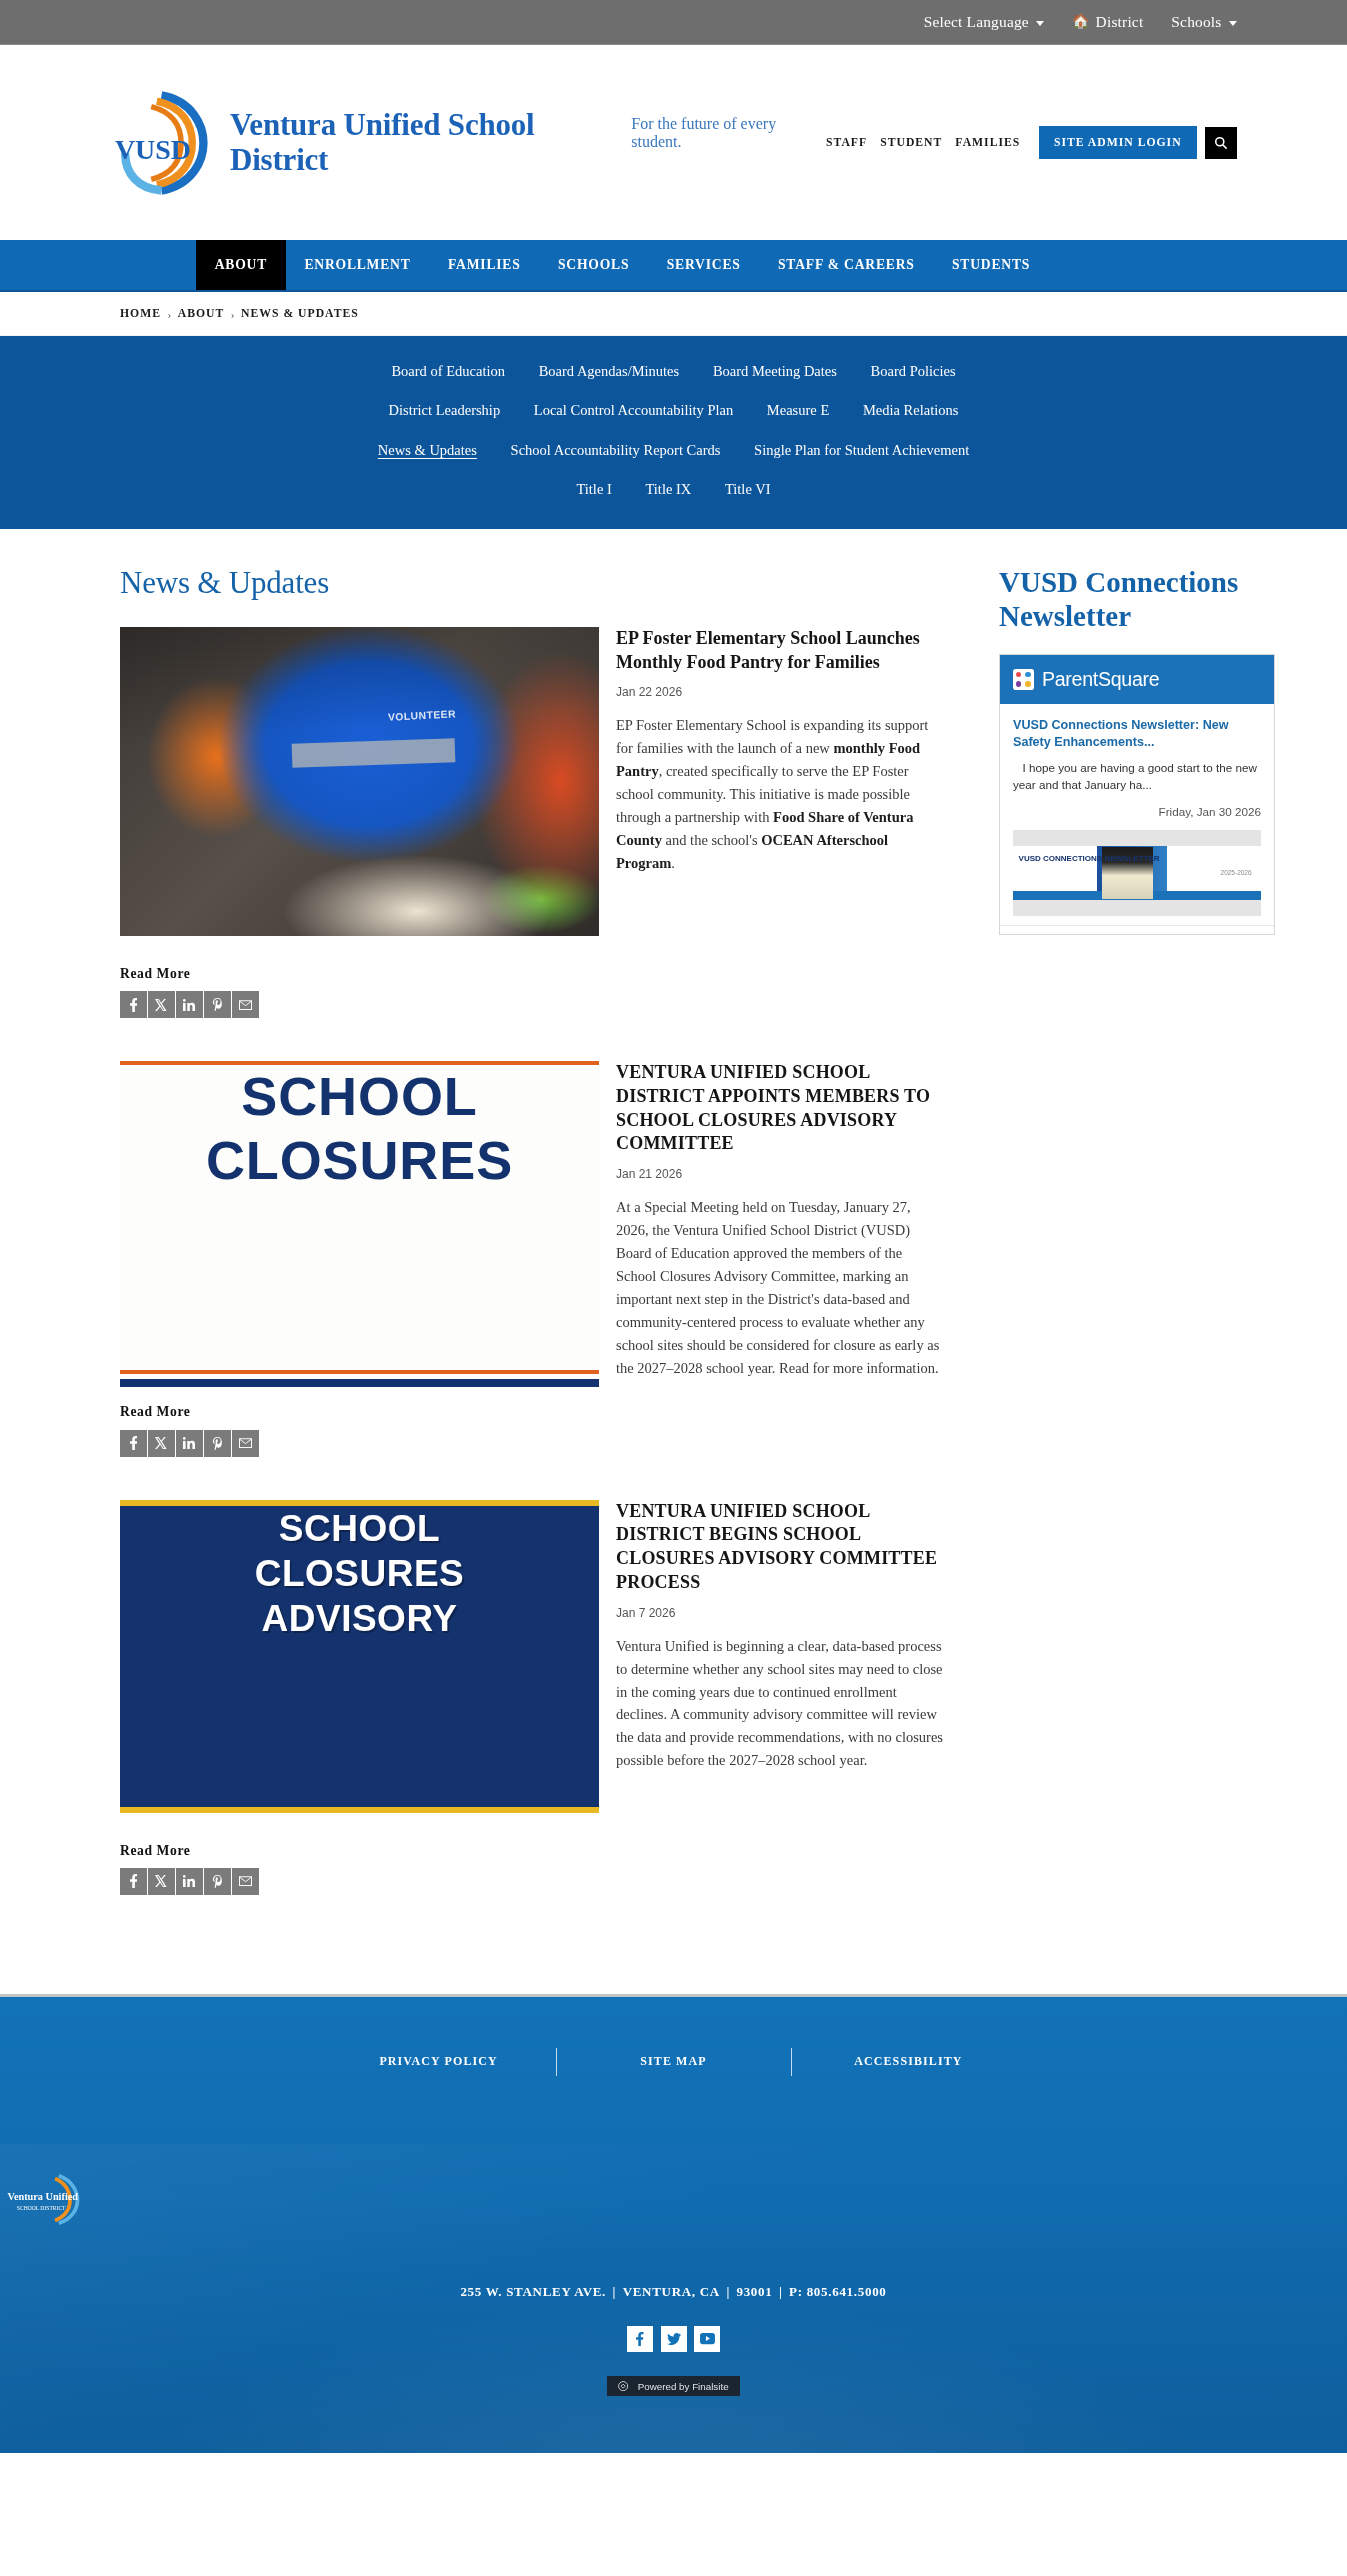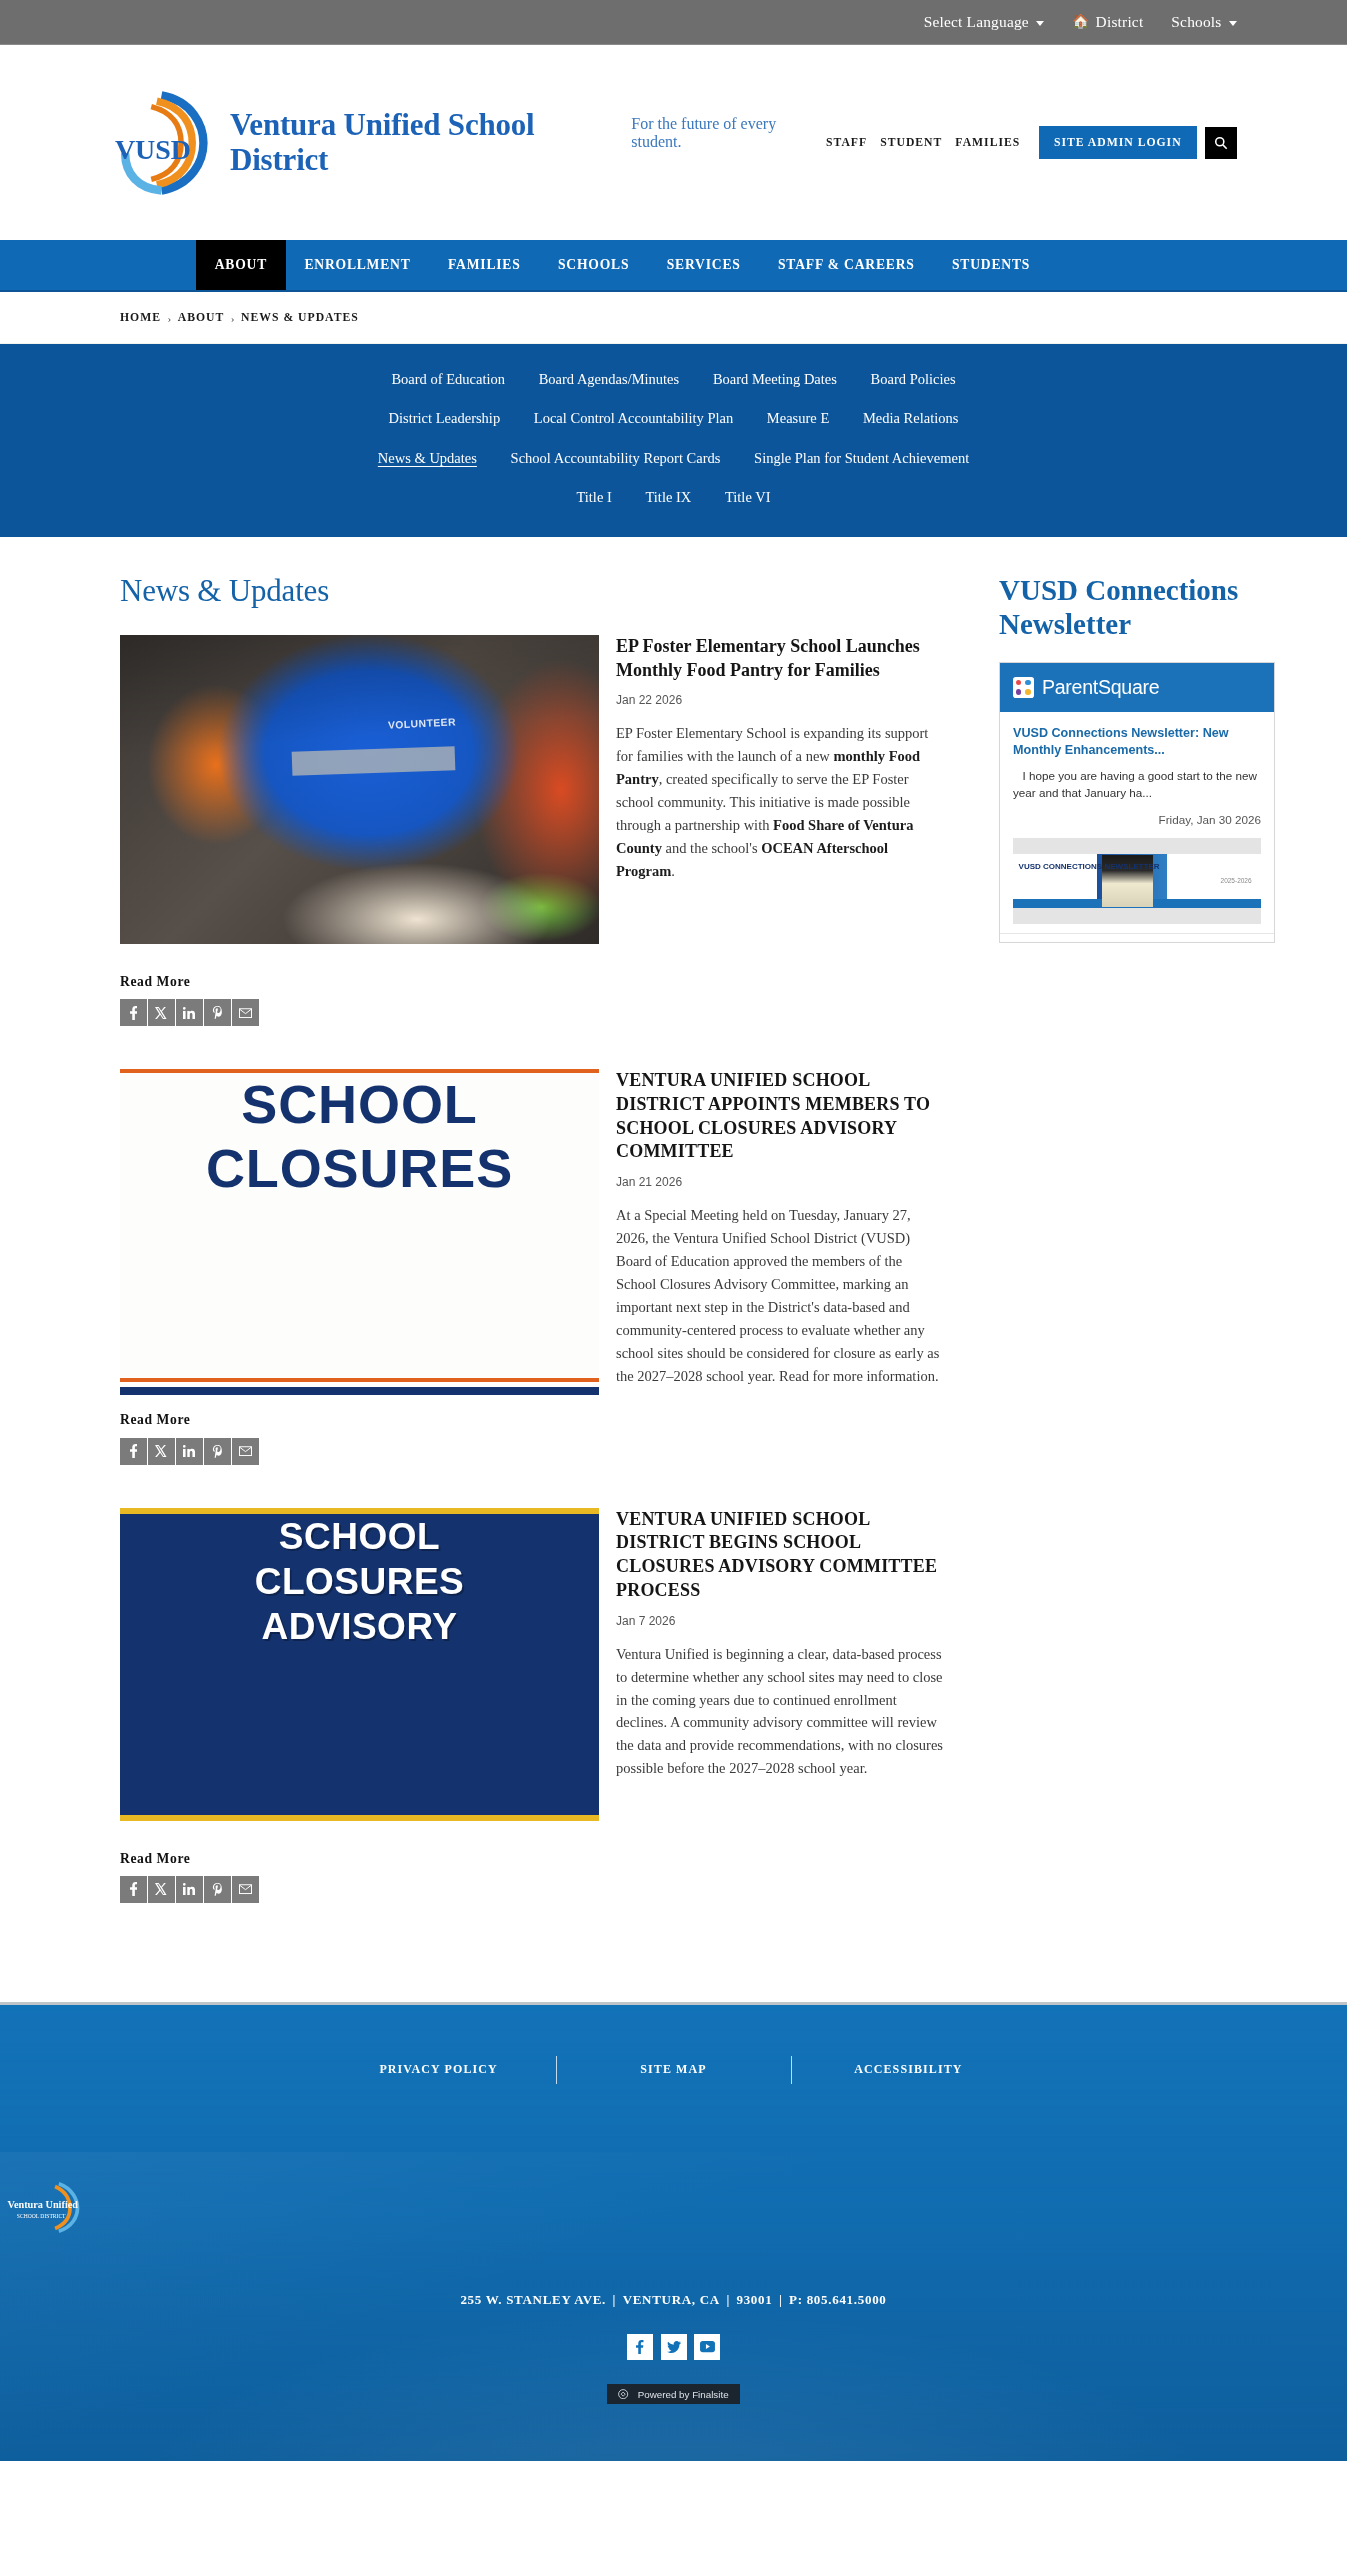--- a/index.html
+++ b/index.html
@@ -125,21 +125,21 @@
     font-weight: bold;
     font-size: 13.6px;
     letter-spacing: 0.8px;
     cursor: pointer;
     white-space: nowrap;
   }
   .nav-item.active { background: #000; }
 
   
   .breadcrumb {
-    height: 52px;
+    height: 44px;
     display: flex;
     align-items: center;
     padding-left: 120px;
     background: #fff;
     border-bottom: 0.9px solid #f5f3ee;
     gap: 6.5px;
   }
   .crumb {
     font-family: "Liberation Serif", serif;
     font-weight: bold;
@@ -756,21 +756,21 @@
         <div class="ps-head">
           <span class="ps-logo">
               <i></i>
               <i></i>
               <i></i>
               <i></i>
             </span>
           <span class="ps-name">ParentSquare</span>
         </div>
         <div class="ps-post">
-          <div class="ps-post-title">VUSD Connections Newsletter: New Monthly Enhancements...</div>
+          <div class="ps-post-title">VUSD Connections Newsletter: New Safety Enhancements...</div>
           <div class="ps-snippet">I hope you are having a good start to the new year and that January ha...</div>
           <div class="ps-date">Friday, Jan 30 2026</div>
           <div class="ps-thumb">
             <div class="band"></div>
             <div class="blubar"></div>
             <div class="grad"></div>
             <div class="nl-text">VUSD CONNECTIONS NEWSLETTER</div>
             <div class="year">2025-2026</div>
           </div>
         </div>

